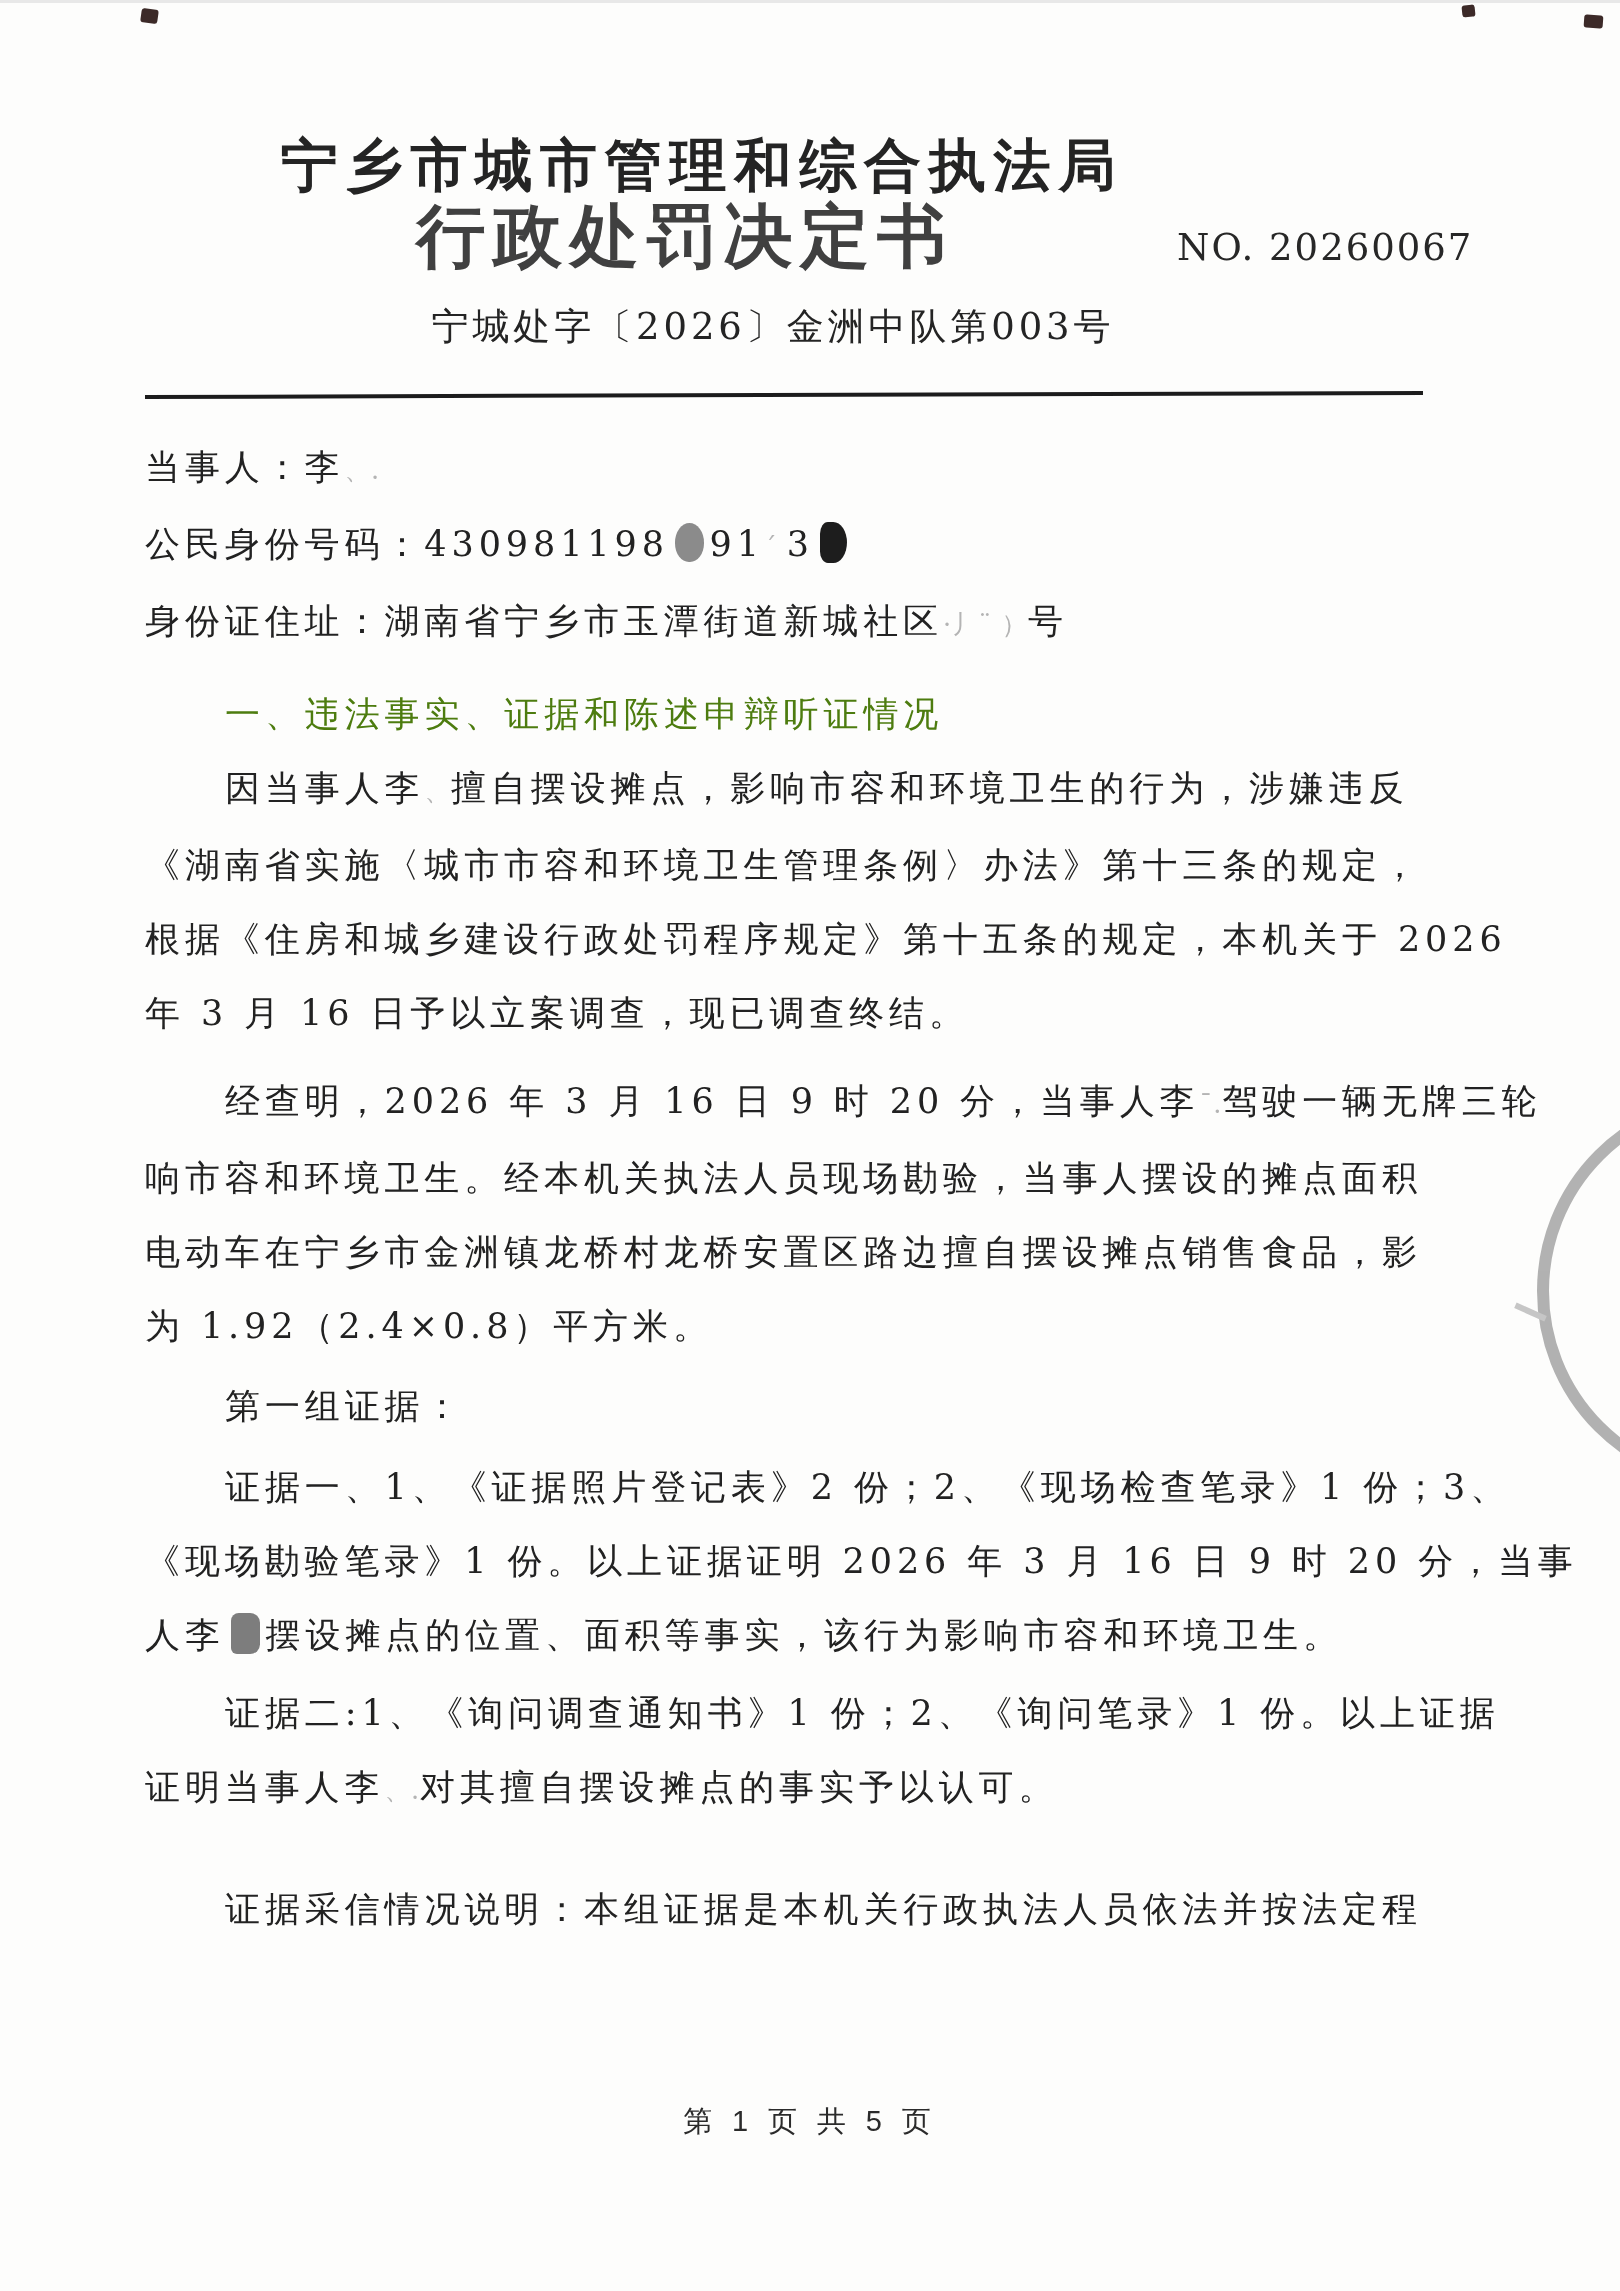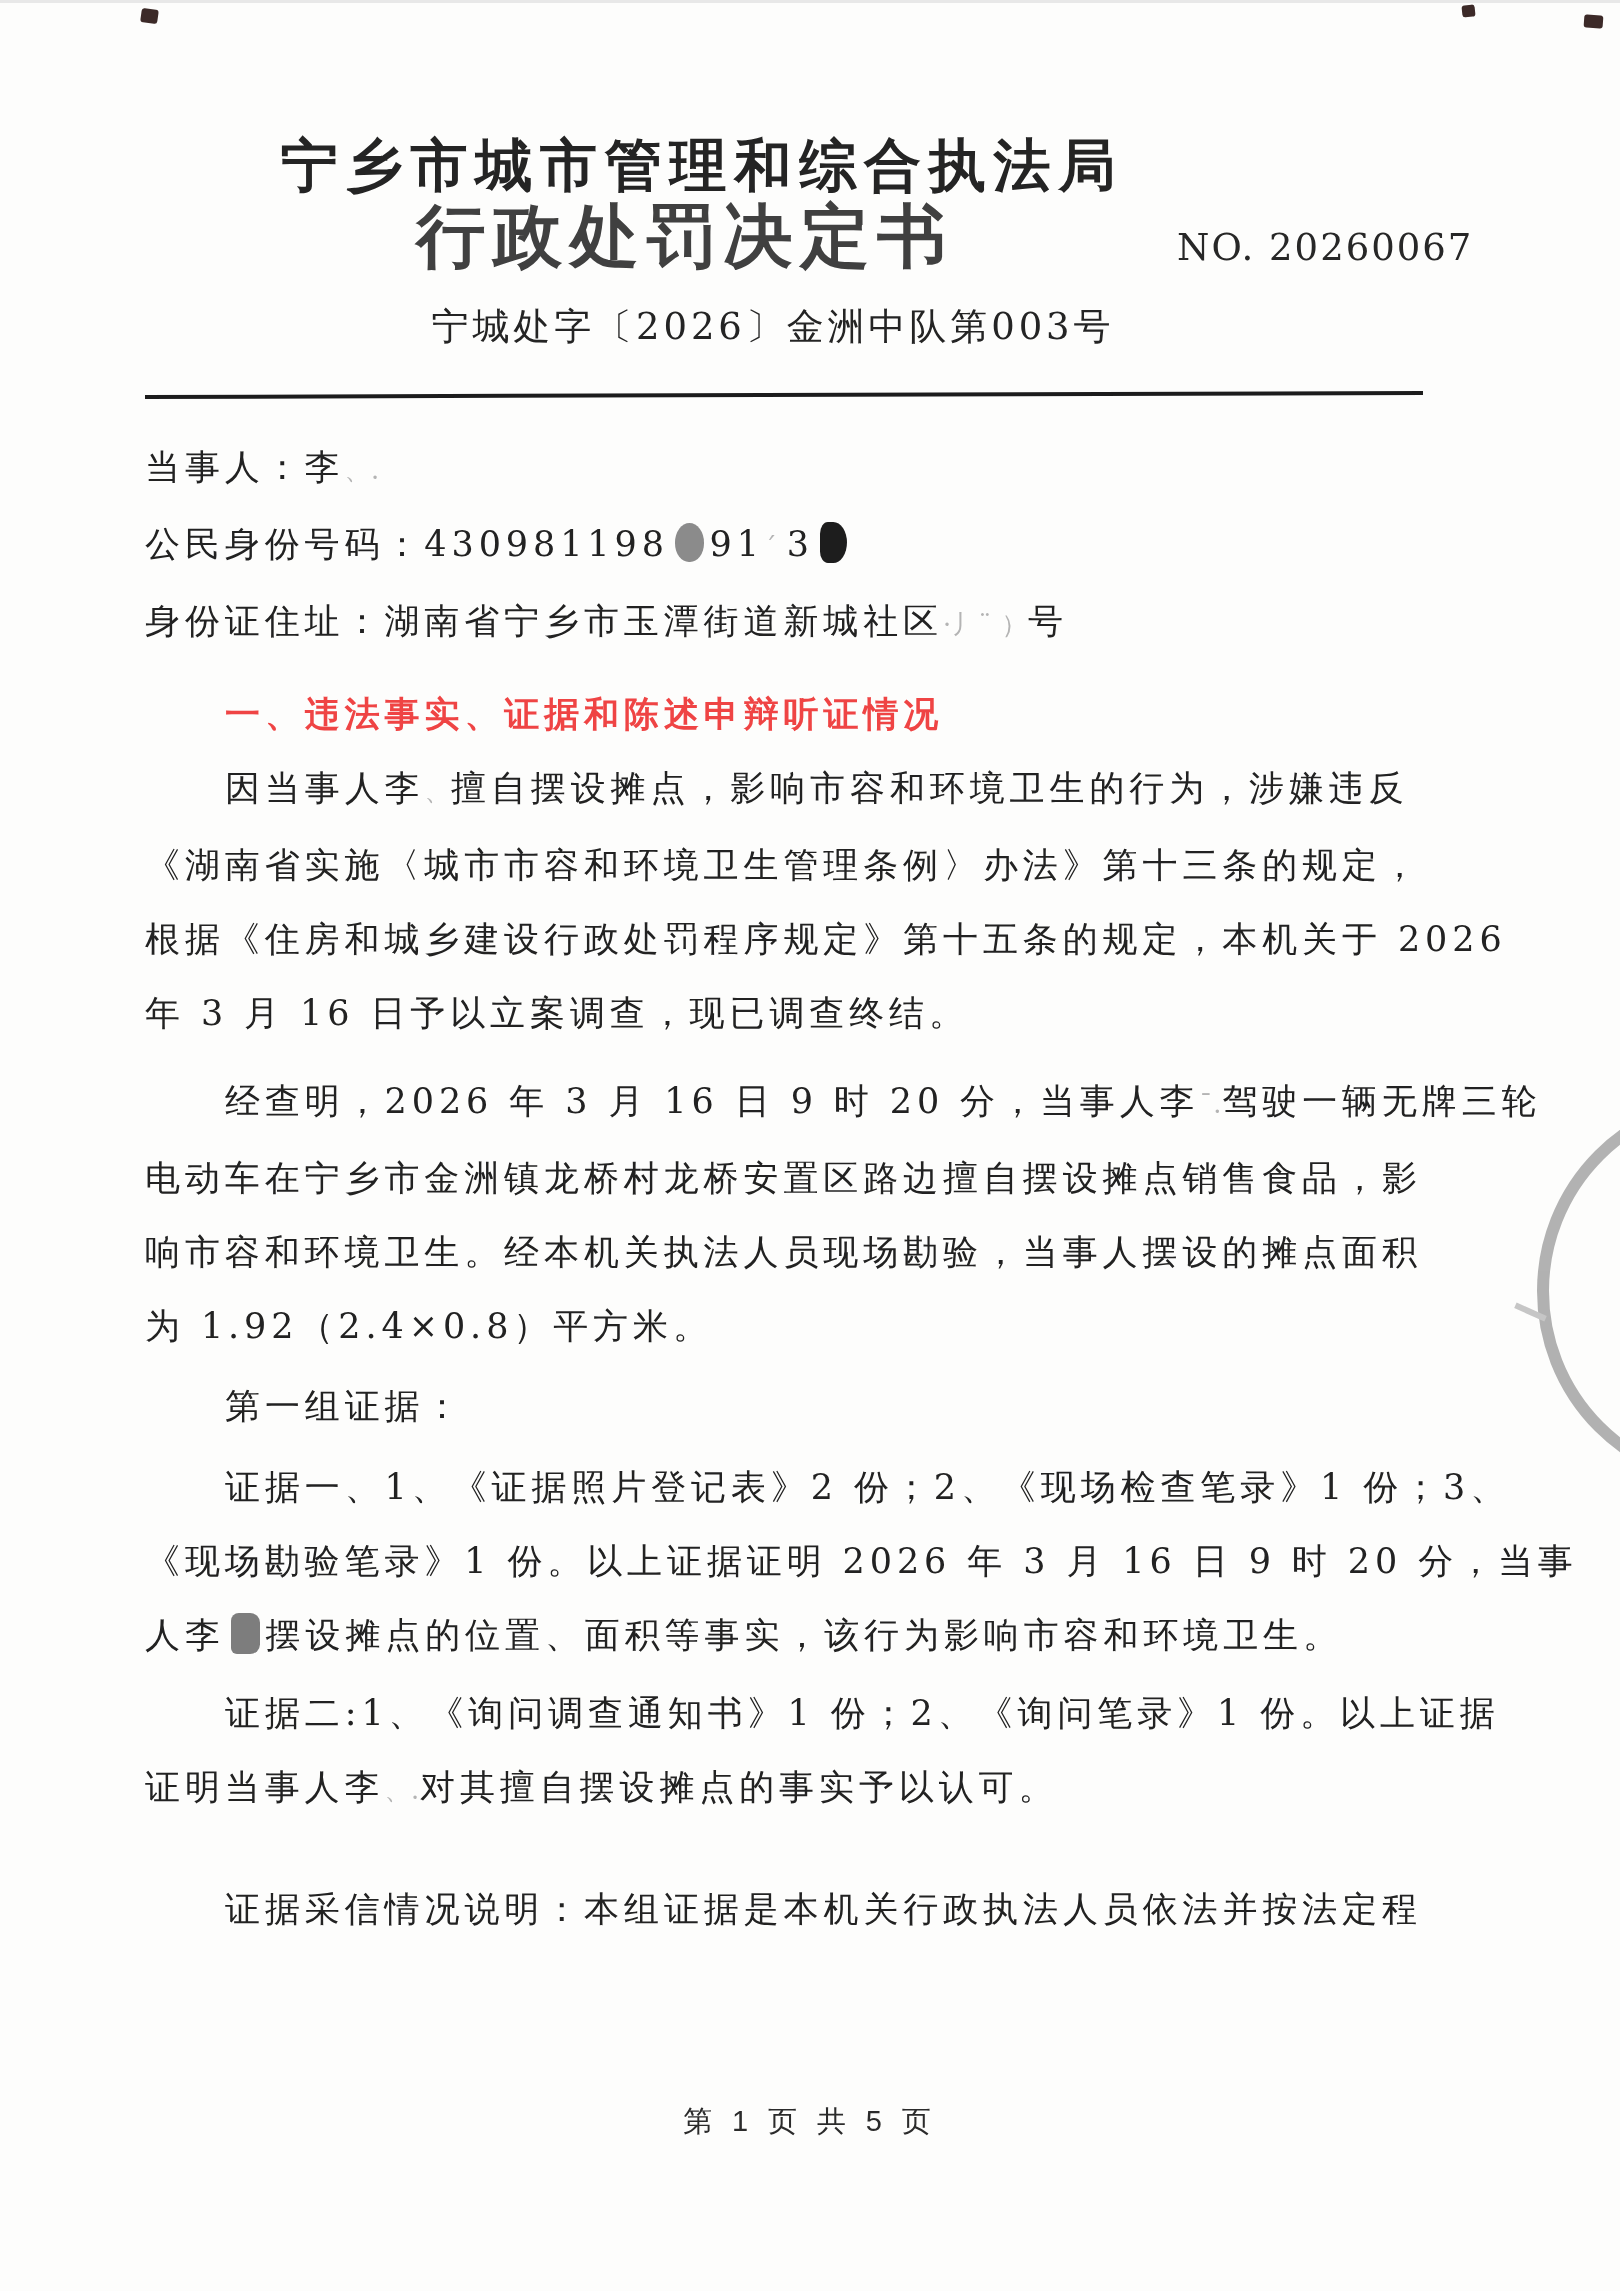--- a/index.html
+++ b/index.html
@@ -55,21 +55,21 @@
   }
   
   .body{
     margin:33px 137px 0 145px;
     font-size:35px;
     letter-spacing:4.9px;
     color:#222;
   }
   .line{line-height:74px;white-space:nowrap;}
   .line.indent{text-indent:80px;}
-  .line.bold{font-weight:700;color:#ef4444;}
+  .line.bold{font-weight:400;color:#4d7c0f;}
   .seg-faint{
     color:#b4b4b4;
     font-size:25.5px;
     letter-spacing:1px;
   }
   .blob{
     display:inline-block;
     vertical-align:middle;
     margin:0 5.9px 7.8px 5.9px;
   }
@@ -130,22 +130,22 @@
   <div class="body" id="body-lines">
       <div class="line"><span class="seg-text">当事人：李</span><span class="seg-faint">、.</span></div>
       <div class="line"><span class="seg-text">公民身份号码：430981198</span><span class="blob gray-oval"></span><span class="seg-text">91</span><span class="seg-faint">ˊ </span><span class="seg-text">3</span><span class="blob black-oval"></span></div>
       <div class="line"><span class="seg-text">身份证住址：湖南省宁乡市玉潭街道新城社区</span><span class="seg-faint">·丿¨ ）</span><span class="seg-text">号</span></div>
       <div class="line indent bold" style="margin-top: 15.7px;"><span class="seg-text">一、违法事实、证据和陈述申辩听证情况</span></div>
       <div class="line indent"><span class="seg-text">因当事人李</span><span class="seg-faint">、</span><span class="seg-text">擅自摆设摊点，影响市容和环境卫生的行为，涉嫌违反</span></div>
       <div class="line"><span class="seg-text">《湖南省实施〈城市市容和环境卫生管理条例〉办法》第十三条的规定，</span></div>
       <div class="line"><span class="seg-text">根据《住房和城乡建设行政处罚程序规定》第十五条的规定，本机关于 2026</span></div>
       <div class="line"><span class="seg-text">年 3 月 16 日予以立案调查，现已调查终结。</span></div>
       <div class="line indent" style="margin-top: 13.7px;"><span class="seg-text">经查明，2026 年 3 月 16 日 9 时 20 分，当事人李</span><span class="seg-faint">ˉ.</span><span class="seg-text">驾驶一辆无牌三轮</span></div>
+      <div class="line"><span class="seg-text">响市容和环境卫生。经本机关执法人员现场勘验，当事人摆设的摊点面积</span></div>
       <div class="line"><span class="seg-text">电动车在宁乡市金洲镇龙桥村龙桥安置区路边擅自摆设摊点销售食品，影</span></div>
-      <div class="line"><span class="seg-text">响市容和环境卫生。经本机关执法人员现场勘验，当事人摆设的摊点面积</span></div>
       <div class="line"><span class="seg-text">为 1.92（2.4×0.8）平方米。</span></div>
       <div class="line indent" style="margin-top: 5.9px;"><span class="seg-text">第一组证据：</span></div>
       <div class="line indent" style="margin-top: 7.8px;"><span class="seg-text">证据一、1、《证据照片登记表》2 份；2、《现场检查笔录》1 份；3、</span></div>
       <div class="line"><span class="seg-text">《现场勘验笔录》1 份。以上证据证明 2026 年 3 月 16 日 9 时 20 分，当事</span></div>
       <div class="line"><span class="seg-text">人李</span><span class="blob gray-rect"></span><span class="seg-text">摆设摊点的位置、面积等事实，该行为影响市容和环境卫生。</span></div>
       <div class="line indent" style="margin-top: 3.9px;"><span class="seg-text">证据二:1、《询问调查通知书》1 份；2、《询问笔录》1 份。以上证据</span></div>
       <div class="line"><span class="seg-text">证明当事人李</span><span class="seg-faint">、.</span><span class="seg-text">对其擅自摆设摊点的事实予以认可。</span></div>
       <div class="line indent" style="margin-top: 45px;"><span class="seg-text">证据采信情况说明：本组证据是本机关行政执法人员依法并按法定程</span></div>
     </div>
 

